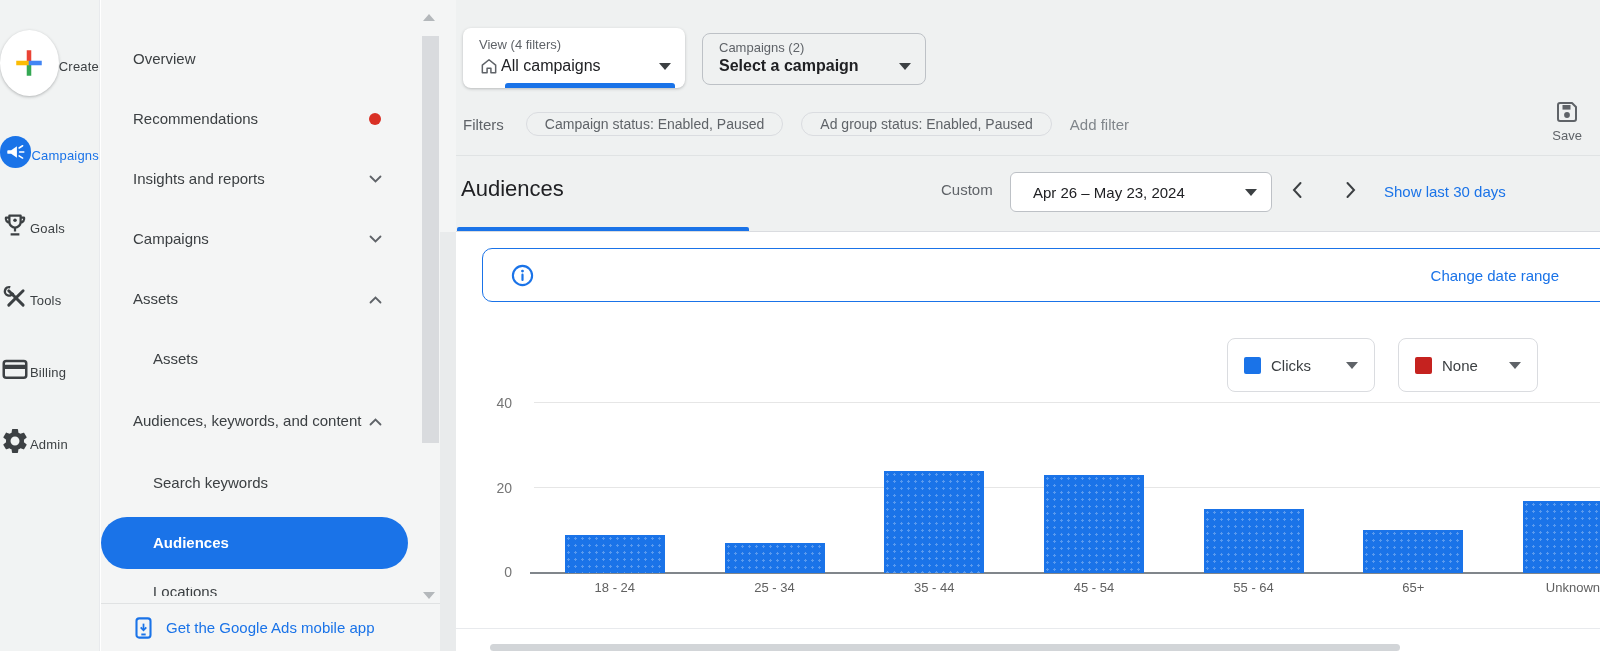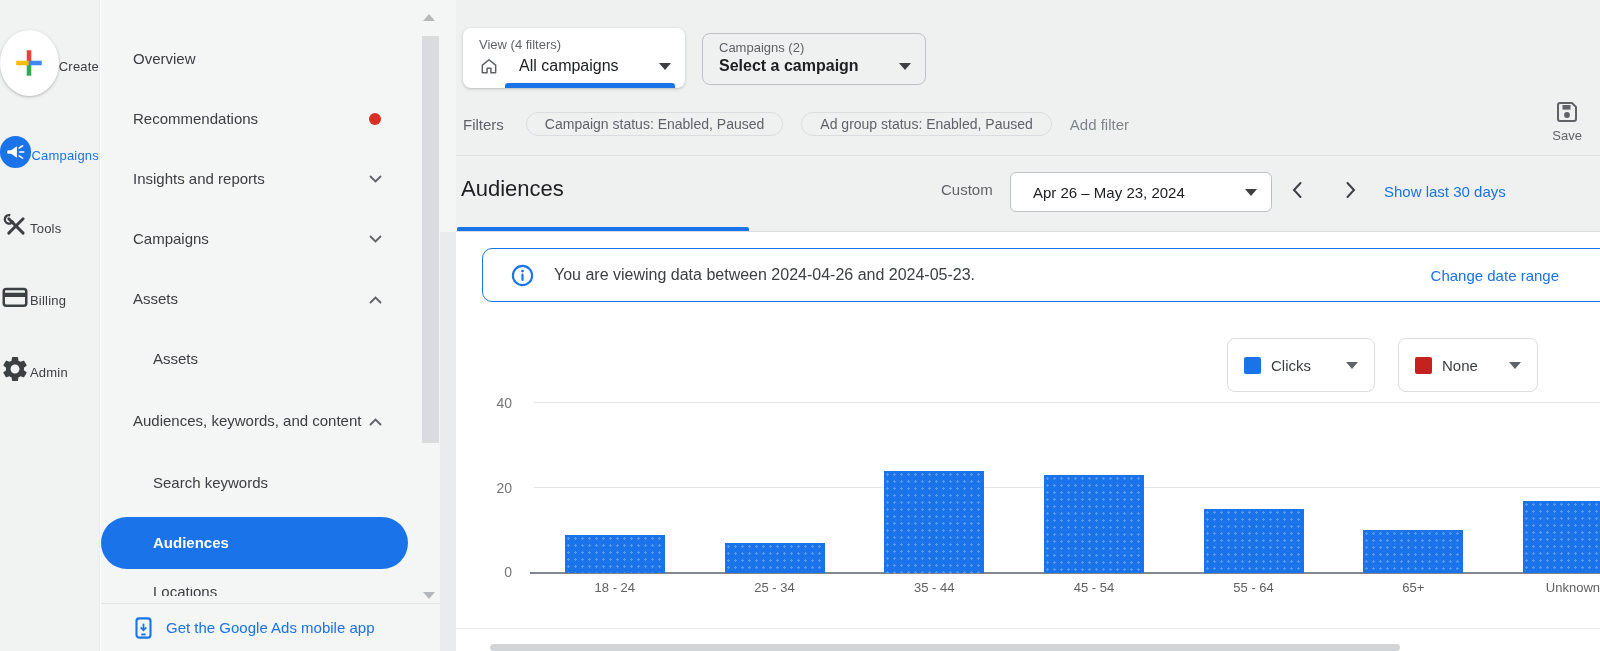--- a/index.html
+++ b/index.html
@@ -49,21 +49,21 @@
   
   .main { position:absolute; left:456px; top:0; width:1144px; height:651px; background:#fff; }
   .top-band { position:absolute; left:0; top:0; width:1144px; height:232px; background:#eff1f1; }
   .divider-1 { position:absolute; left:0; top:155px; width:1144px; height:1px; background:#e0e3e4; }
   .divider-2 { position:absolute; left:0; top:231px; width:1144px; height:1px; background:#dadce0; }
 
   
   .view-box { position:absolute; left:7px; top:28px; width:222px; height:60px; background:#fff;
     border-radius:8px; box-shadow:0 1px 3px rgba(60,64,67,.3); padding:9px 14px 0 16px; cursor:pointer; }
   .sel-label { font-size:13px; color:#5f6368; }
-  .view-row { display:flex; align-items:center; gap:20px; margin-top:4px; }
+  .view-row { display:flex; align-items:center; gap:2px; margin-top:4px; }
   .view-value { font-size:16px; color:#202124; }
   .blue-bar { position:absolute; left:42px; right:10px; bottom:0; height:5px; background:#1a73e8; border-radius:3px 3px 0 0; }
   .caret { width:0; height:0; border-left:6px solid transparent; border-right:6px solid transparent;
     border-top:7px solid #3c4043; margin-left:auto; }
 
   .campaign-box { position:absolute; left:246px; top:33px; width:224px; height:52px;
     border:1px solid #bdc1c6; border-radius:8px; padding:6px 14px 0 16px; cursor:pointer; }
   .campaign-row { display:flex; align-items:center; margin-top:2px; }
   .campaign-value { font-size:16px; color:#202124; font-weight:700; }
 
@@ -151,20 +151,32 @@
         <g stroke="#fff" stroke-width="1.7" stroke-linecap="round">
           <line x1="16" y1="11.9" x2="20.5" y2="11.9"></line>
           <line x1="15.4" y1="7.6" x2="19.2" y2="5.2"></line>
           <line x1="15.4" y1="16.2" x2="19.2" y2="18.6"></line>
         </g>
       </svg>
     </div>
     <span class="rail-label">Campaigns</span>
   </div>
 
+  <div class="rail-item" style="margin-top:42px">
+    <svg width="30" height="30" viewBox="0 0 24 24">
+      <g fill="none" stroke="#3c4043" stroke-width="1.8" stroke-linejoin="round">
+        <path d="M7.5 4.5 h9 v5 a4.5 4.5 0 0 1-9 0 z"></path>
+        <path d="M7.5 6 H4.8 a3 3 0 0 0 3 4"></path>
+        <path d="M16.5 6 h2.7 a3 3 0 0 1-3 4"></path>
+        <path d="M12 14 v3.2 M8.5 19.5 h7"></path>
+      </g>
+      <circle cx="12" cy="8.2" r="1.4" fill="#3c4043"></circle>
+    </svg>
+    <span class="rail-label">Goals</span>
+  </div>
 
   <div class="rail-item" style="margin-top:42px">
     <svg width="30" height="30" viewBox="0 0 24 24">
       <g stroke="#3c4043" stroke-width="2.3" stroke-linecap="round">
         <line x1="7" y1="7" x2="18.5" y2="18.5"></line>
         <line x1="18.5" y1="7" x2="7" y2="18.5"></line>
       </g>
       <path d="M8.2 4.2 a3.4 3.4 0 1 0 2.3 4.4" fill="none" stroke="#3c4043" stroke-width="1.9"></path>
     </svg>
     <span class="rail-label">Tools</span>
@@ -319,21 +331,20 @@
   <div class="show-last">Show last 30 days</div>
 
   <div class="banner">
     <span class="banner-icon">
       <svg width="23" height="23" viewBox="0 0 22 22">
         <circle cx="11" cy="11" r="9.2" fill="none" stroke="#1a73e8" stroke-width="2"></circle>
         <circle cx="11" cy="6.8" r="1.35" fill="#1a73e8"></circle>
         <rect x="9.95" y="9.2" width="2.1" height="7" rx="1" fill="#1a73e8"></rect>
       </svg>
     </span>
-    <span class="banner-text">You are viewing data between 2024-04-26 and 2024-05-23.</span>
     <span class="banner-action">Change date range</span>
   </div>
 
   <div class="metric-box m1">
     <span class="swatch blue"></span>
     <span>Clicks</span>
     <span class="caret"></span>
   </div>
   <div class="metric-box m2">
     <span class="swatch red"></span>

